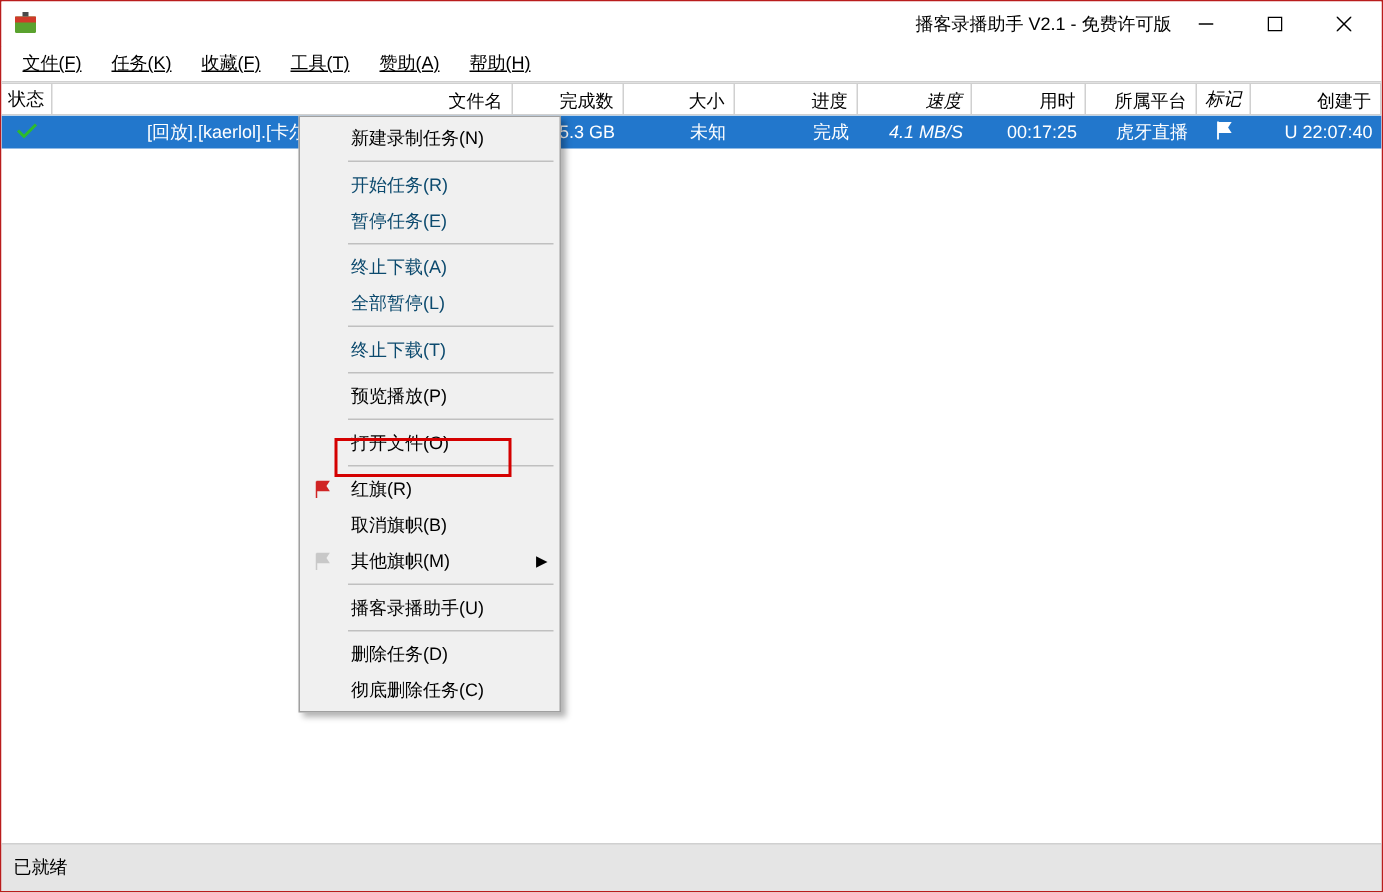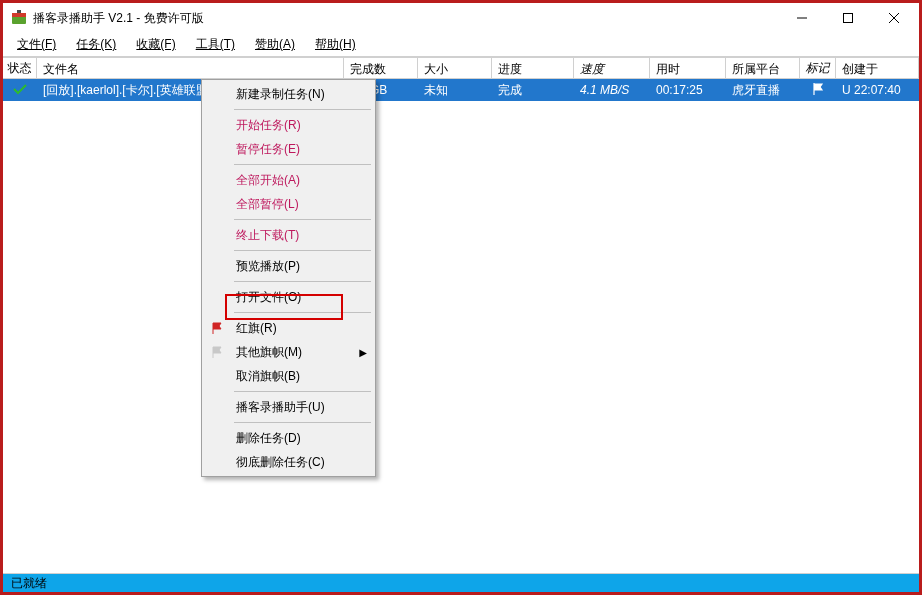--- a/index.html
+++ b/index.html
@@ -1,45 +1,45 @@
 <!DOCTYPE html>
 <html><head>
 <meta charset="utf-8">
 <style>
 * { margin: 0; padding: 0; box-sizing: border-box; font-family: "Microsoft YaHei", "SimSun", sans-serif; font-size: 12px; }
 html, body { width: 922px; height: 595px; overflow: hidden; }
-.window { width: 922px; height: 595px; border: 3px solid #b91c1c; background: #fff; display: flex; flex-direction: column; }
+.window { width: 922px; height: 595px; border: 1px solid #b91c1c; background: #fff; display: flex; flex-direction: column; text-align: right; }
 .titlebar { height: 30px; display: flex; align-items: center; padding: 0 2px 0 8px; background: #fff; }
 .titlebar .app-icon { width: 16px; height: 16px; margin-right: 6px; }
 .titlebar .title { flex: 1; color: #000; }
 .titlebar .win-btn { width: 46px; height: 28px; display: flex; align-items: center; justify-content: center; color: #000; }
 .menubar { height: 24px; display: flex; align-items: center; padding: 0 4px; border-bottom: 1px solid #d0d0d0; background:#fff;text-decoration:underline; }
 .menubar .menu-item { padding: 3px 10px; cursor: default; }
 .header-row { height: 22px; display: flex; border-top: 1px solid #d0d0d0; border-bottom: 1px solid #d0d0d0; background: #fff; }
 .header-cell { border-right: 1px solid #d0d0d0; padding: 3px 6px; color:#000; overflow: hidden; white-space: nowrap; }
 .list-area { flex: 1; background: #fff; position: relative; overflow: hidden; }
 .row { height: 22px; display: flex; align-items: center; background: #2277cc; color: #fff; font-family: "SimSun", monospace; font-size: 12px; }
 .row .cell { padding: 0 6px; overflow: hidden; white-space: nowrap; }
-.statusbar { height: 19px; border-top: 1px solid #d0d0d0; display: flex; align-items: center; padding: 0 8px; background: #0ea5e9; }
+.statusbar { height: 32px; border-top: 1px solid #d0d0d0; display: flex; align-items: center; padding: 0 8px; background: #e5e5e5; }
 
 .c0 { width: 34px; display:flex; align-items:center; justify-content:center; padding:0; }
 .c1 { width: 307px; }
 .c2 { width: 74px; }
 .c3 { width: 74px; }
 .c4 { width: 82px; }
 .c5 { width: 76px; font-style: italic; }
 .c6 { width: 76px; }
 .c7 { width: 74px; }
 .c8 { width: 36px; display:flex; align-items:center; justify-content:center;font-style:italic; }
 .c9 { flex: 1; }
 
 .context-menu { position: absolute; left: 198px; top: 0px; width: 175px; background: #f0f0f0; border: 1px solid #a0a0a0; box-shadow: 3px 3px 4px rgba(0,0,0,.3); padding: 2px; }
 .context-menu .strip { position:absolute; left:2px; top:2px; bottom:2px; width:26px; background:#f0f0f0; }
 .context-menu .mi { position: relative; height: 24px; display: flex; align-items: center; padding-left: 32px; padding-right: 18px; color: #000; cursor: default; }
-.context-menu .mi.disabled { color: #be185d; }
+.context-menu .mi.disabled { color: #0c4a6e; }
 .context-menu .sep { height: 1px; background: #c0c0c0; margin: 3px 2px 3px 30px; }
 .context-menu .arrow { position:absolute; right:6px; top:50%; transform:translateY(-50%); font-size:10px; color:#000; }
 .context-menu .mi .micon { position:absolute; left:5px; top:50%; transform:translateY(-50%); width:16px; height:16px; display:flex; align-items:center; justify-content:center; }
 .highlight-box { position: absolute; left: 222px; top: 215px; width: 118px; height: 26px; border: 2px solid #d40000; pointer-events: none; }
 .flag-red { color:#d02424; }
 .flag-gray { color:#c8c8c8; }
 </style>
 </head>
 <body>
 
@@ -120,47 +120,47 @@
       <div class="cell c9">U 22:07:40</div>
     </div>
 
     <div class="context-menu">
       <div class="strip"></div>
       <div class="mi">新建录制任务(N)</div>
       <div class="sep"></div>
       <div class="mi disabled">开始任务(R)</div>
       <div class="mi disabled">暂停任务(E)</div>
       <div class="sep"></div>
-      <div class="mi disabled">全部开始(A)</div>
+      <div class="mi disabled">终止下载(A)</div>
       <div class="mi disabled">全部暂停(L)</div>
       <div class="sep"></div>
       <div class="mi disabled">终止下载(T)</div>
       <div class="sep"></div>
       <div class="mi">预览播放(P)</div>
       <div class="sep"></div>
       <div class="mi">打开文件(O)</div>
       <div class="sep"></div>
       <div class="mi">
         <span class="micon flag-red">
           <svg width="12" height="12" viewBox="0 0 12 12">
               <path d="M2 1 L2 12 M2 1 L10 1 L8 4 L10 7 L2 7" fill="#d02424" stroke="#d02424" stroke-width="1"></path>
             </svg>
         </span>
         <span>红旗(R)</span>
       </div>
+      <div class="mi">取消旗帜(B)</div>
       <div class="mi">
         <span class="micon flag-gray">
           <svg width="12" height="12" viewBox="0 0 12 12">
               <path d="M2 1 L2 12 M2 1 L10 1 L8 4 L10 7 L2 7" fill="#c8c8c8" stroke="#c8c8c8" stroke-width="1"></path>
             </svg>
         </span>
         <span>其他旗帜(M)</span>
         <span class="arrow">▶</span>
       </div>
-      <div class="mi">取消旗帜(B)</div>
       <div class="sep"></div>
       <div class="mi">播客录播助手(U)</div>
       <div class="sep"></div>
       <div class="mi">删除任务(D)</div>
       <div class="mi">彻底删除任务(C)</div>
     </div>
 
     <div class="highlight-box"></div>
   </div>
 

